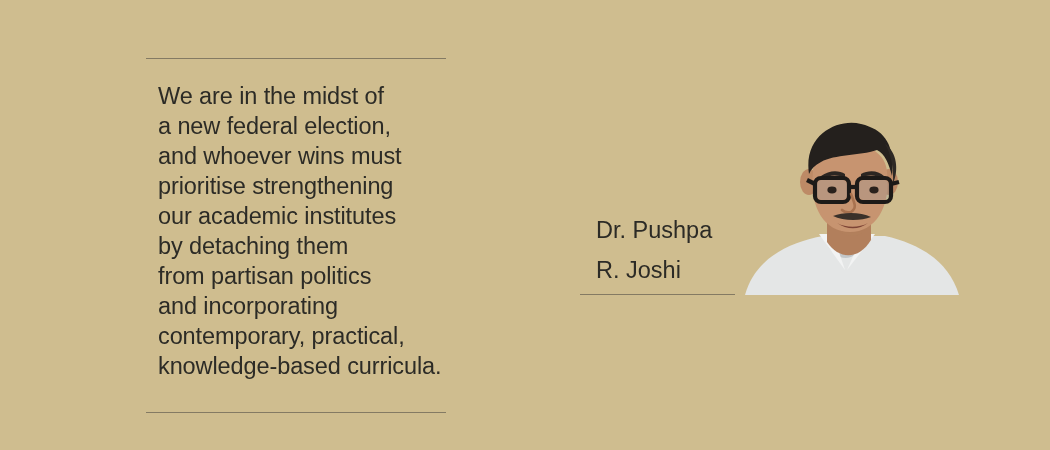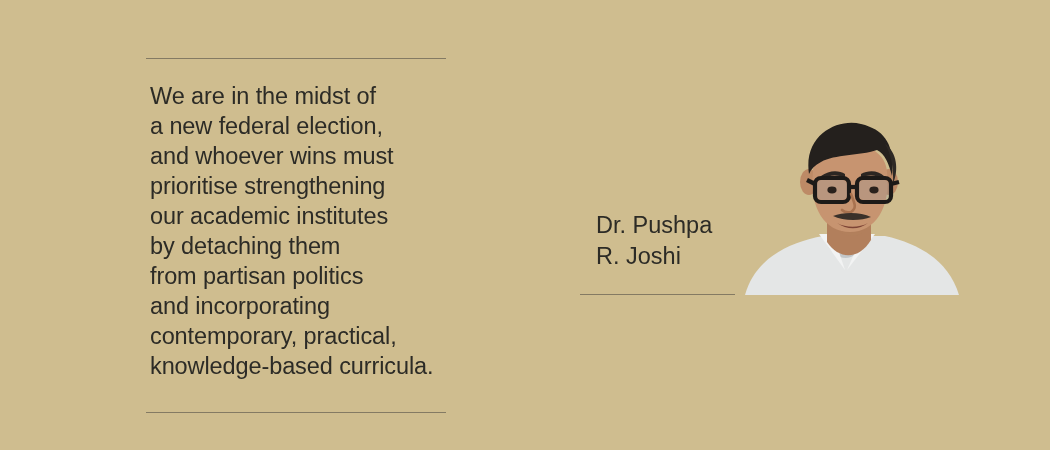--- a/index.html
+++ b/index.html
@@ -27,21 +27,21 @@
     top: 58px;
     width: 310px;
   }
   .rule {
     width: 300px;
     height: 1px;
     background: #6b6454;
     opacity: .75;
   }
   .quote-text {
-    margin: 22px 0 0 4px;
+    margin: 22px 0 0 12px;
     font-size: 23.5px;
     line-height: 30px;
     color: #2c2b26;
     letter-spacing: -0.1px;
     white-space: pre-line;
     font-family: "Liberation Sans", sans-serif;
   }
   .rule-bottom {
     position: absolute;
     left: 146px;
@@ -54,21 +54,21 @@
 
   
   .attrib {
     position: absolute;
     left: 596px;
     top: 210px;
     width: 200px;
   }
   .attrib-name {
     font-size: 23.5px;
-    line-height: 31px;
+    line-height: 40px;
     color: #2c2b26;
     white-space: pre-line;
     font-family: "Liberation Sans", sans-serif;
   }
   .attrib-rule {
     position: absolute;
     left: 580px;
     top: 294px;
     width: 360px;
     height: 1px;

